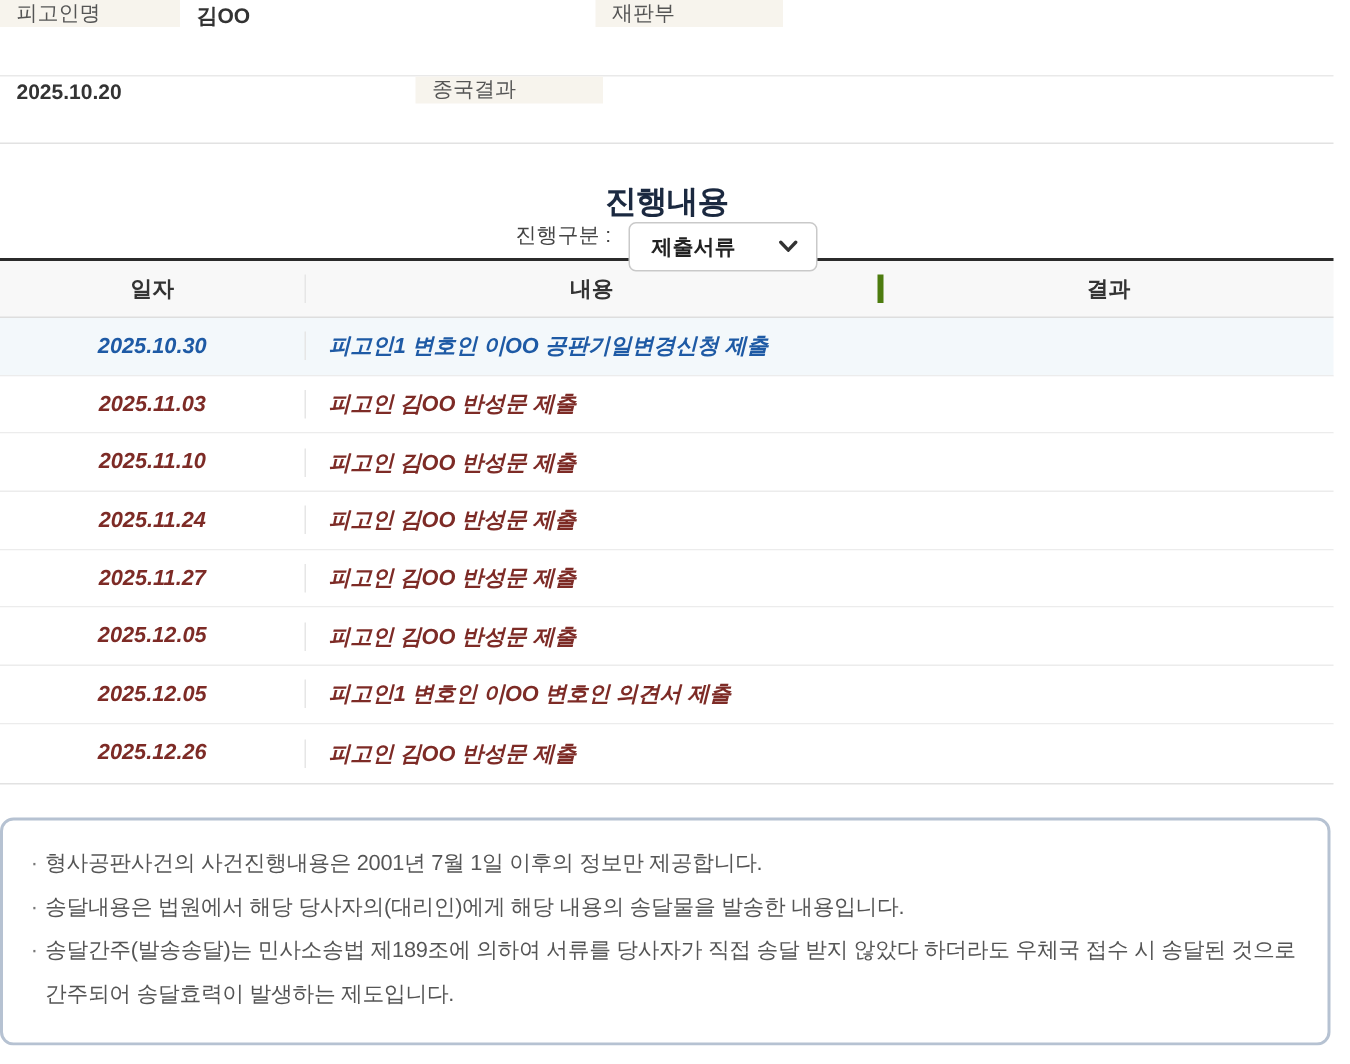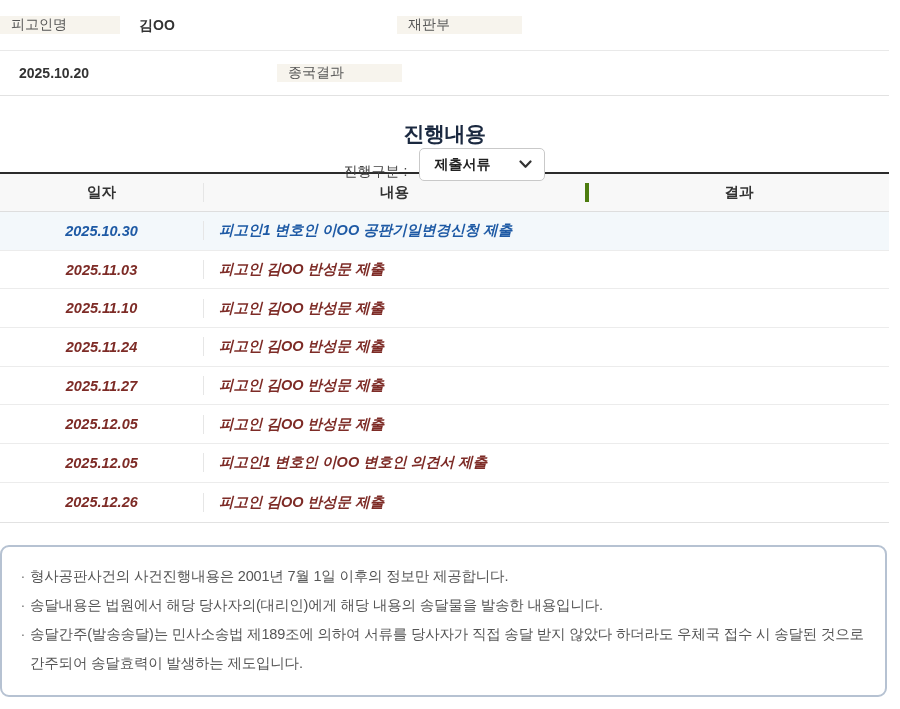--- a/index.html
+++ b/index.html
@@ -2,37 +2,37 @@
 <html><head>
 <meta charset="utf-8">
 <style>
   * { margin:0; padding:0; box-sizing:border-box; }
   html,body { background:#ffffff; width:900px; }
   body { font-family:"Liberation Sans","DejaVu Sans",sans-serif; color:#333; }
   .page { width:889px; }
 
   
   .info-table { width:889px; border-bottom:1px solid #e2e2e2; }
-  .info-row { display:flex; align-items:center; border-top:1px solid #e9e9e9; }
+  .info-row { display:flex; align-items:flex-start; border-top:1px solid #e9e9e9; }
   .info-row:first-child { border-top:none; }
   .info-row.r1 { height:50px; }
   .info-row.r2 { height:45px; }
   .cell { display:flex; align-items:center; font-size:14px; }
   .cell.lab { background:#f7f4ed; color:#555; padding-left:11px; }
-  .cell.val { color:#333; font-weight:600; padding-left:19px; line-height:1.5; }
+  .cell.val { color:#333; font-weight:600; padding-left:11px; line-height:1.5; }
   .w-lab1 { width:120px; }
   .w-val1 { width:277px; }
   .w-lab2 { width:125px; }
   .w-val2 { width:367px; padding-left:6px !important; padding-right:6px; }
 
   
   .section-bar { display:flex; align-items:center; justify-content:space-between;
                  margin-top:24px; height:40px;flex-direction:column; }
   .section-title { font-size:21px; font-weight:bold; color:#1b2940; letter-spacing:-0.5px; }
-  .filter { display:flex; align-items:flex-end; gap:12px; }
+  .filter { display:flex; align-items:flex-start; gap:12px; }
   .filter-label { font-size:14px; color:#444; }
   .select-box { width:126px; height:33px; background:#fff; border:1px solid #c9c9c9;
                 border-radius:5px; display:flex; align-items:center; justify-content:space-between;
                 padding:0 12px 0 14px; cursor:pointer; }
   .select-box .sel-text { font-size:14px; font-weight:bold; color:#222; }
   .select-box svg { display:block; }
 
   
   .ptable { margin-top:12px; width:889px; border-top:2px solid #2b2b2b;
             border-bottom:1px solid #e2e2e2; }

